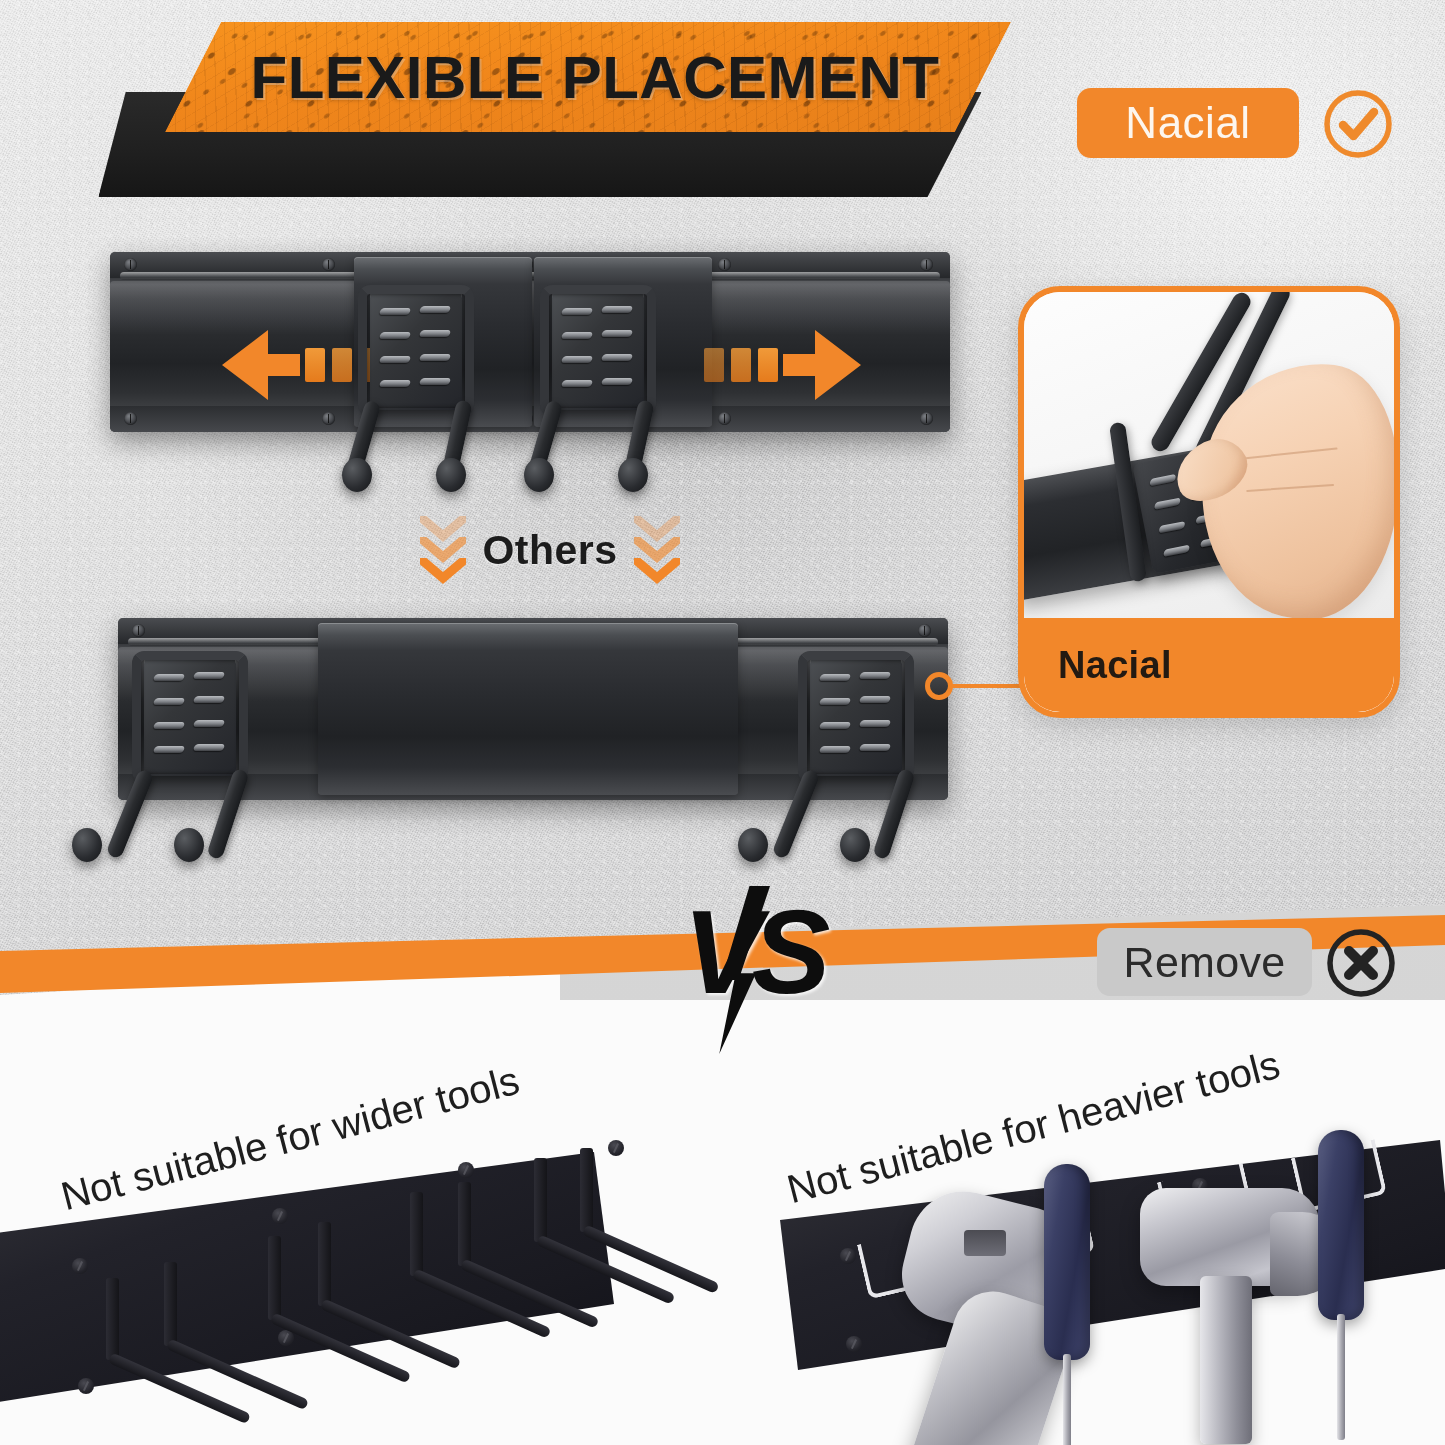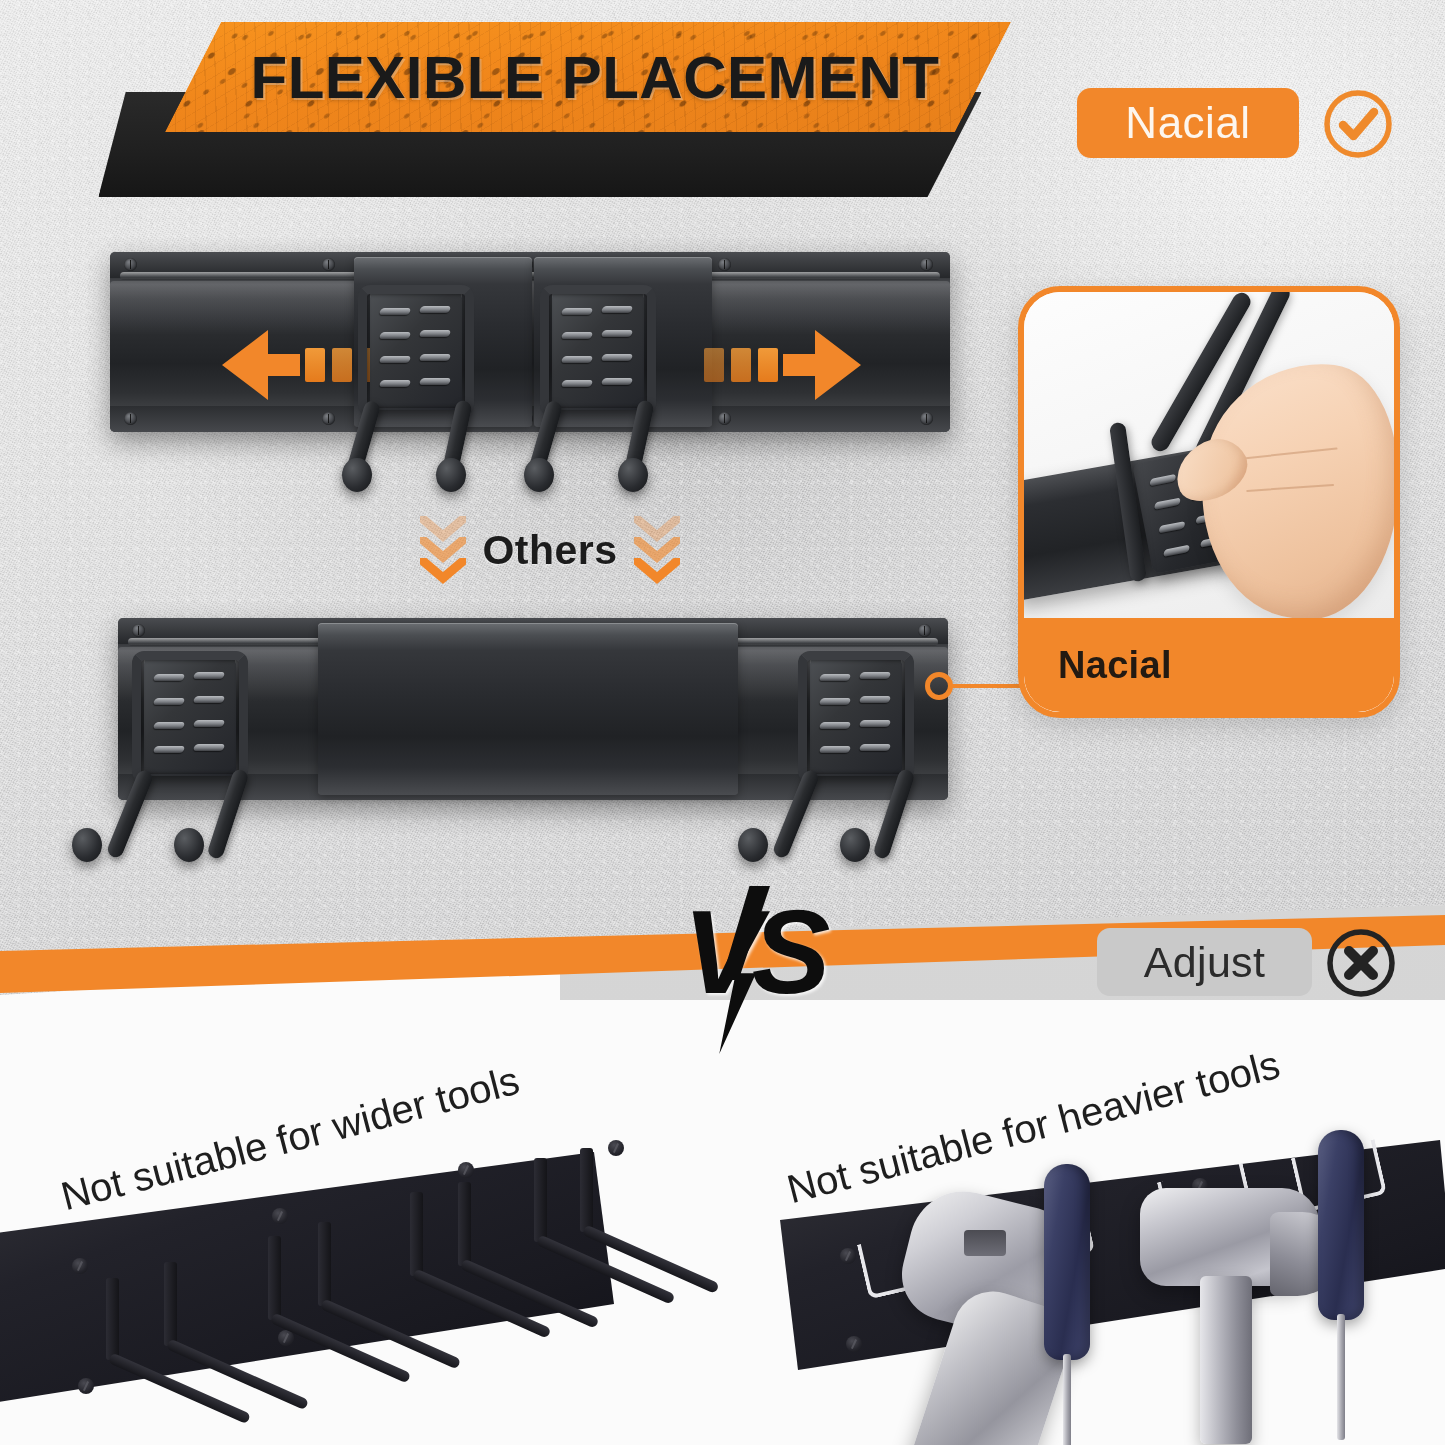--- a/index.html
+++ b/index.html
@@ -636,21 +636,21 @@
       <span>Nacial</span>
     </div>
   </div>
 
   <div class="vs">
     <div class="vs-txt">VS</div>
     <div class="bolt"></div>
   </div>
 
   <div class="others-badge">
-    <span>Adjust</span>
+    <span>Remove</span>
   </div>
   <div class="x-circle">
     <svg viewBox="0 0 76 76" width="76" height="76">
       <circle cx="38" cy="38" r="31" fill="none" stroke="#232323" stroke-width="5.5"></circle>
       <path d="M26 26 L50 50 M50 26 L26 50" stroke="#232323" stroke-width="10" stroke-linecap="round"></path>
     </svg>
   </div>
 
   <div class="panel" style="left:-26px; top:1152px; width:640px; height:250px;
               clip-path: polygon(0 84px, 620px 0, 640px 152px, 24px 250px);">

